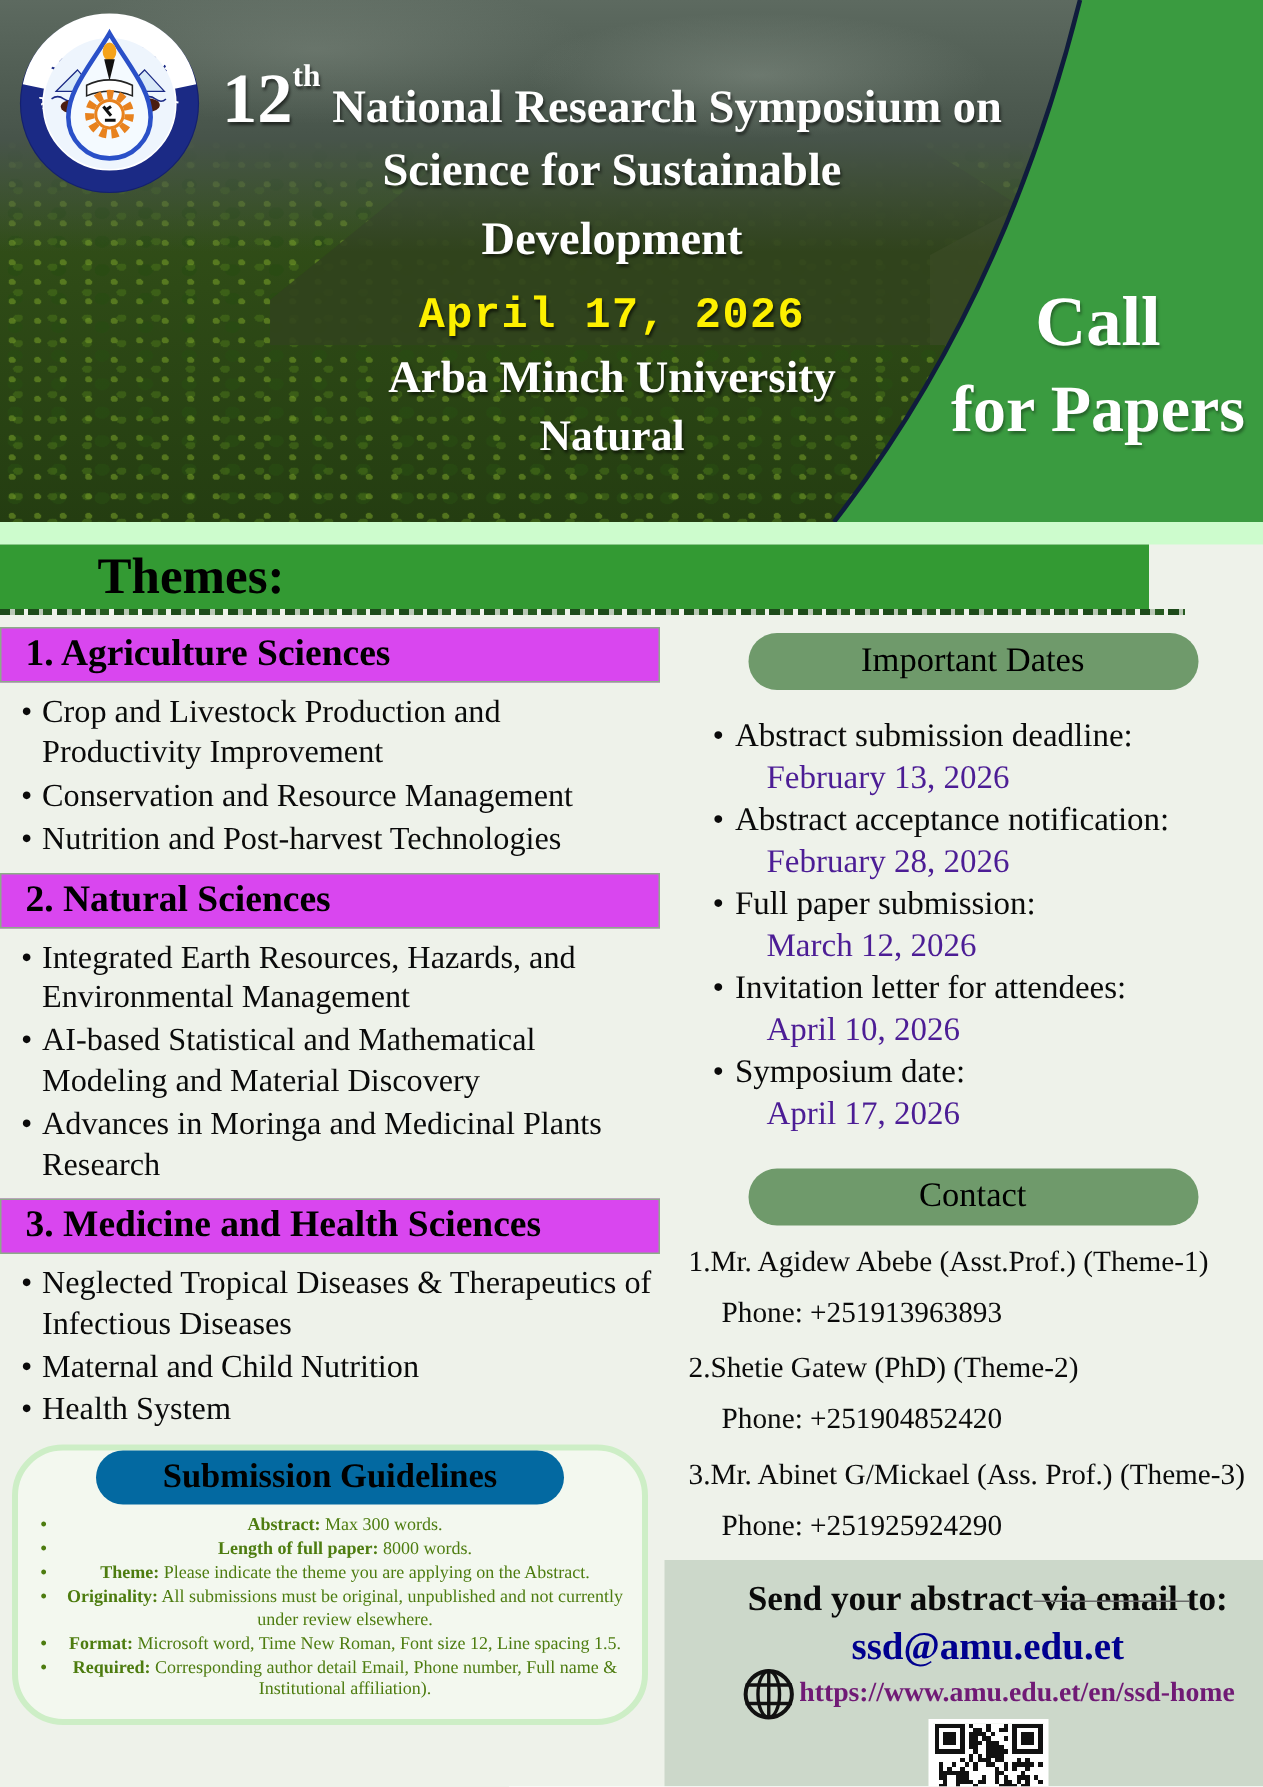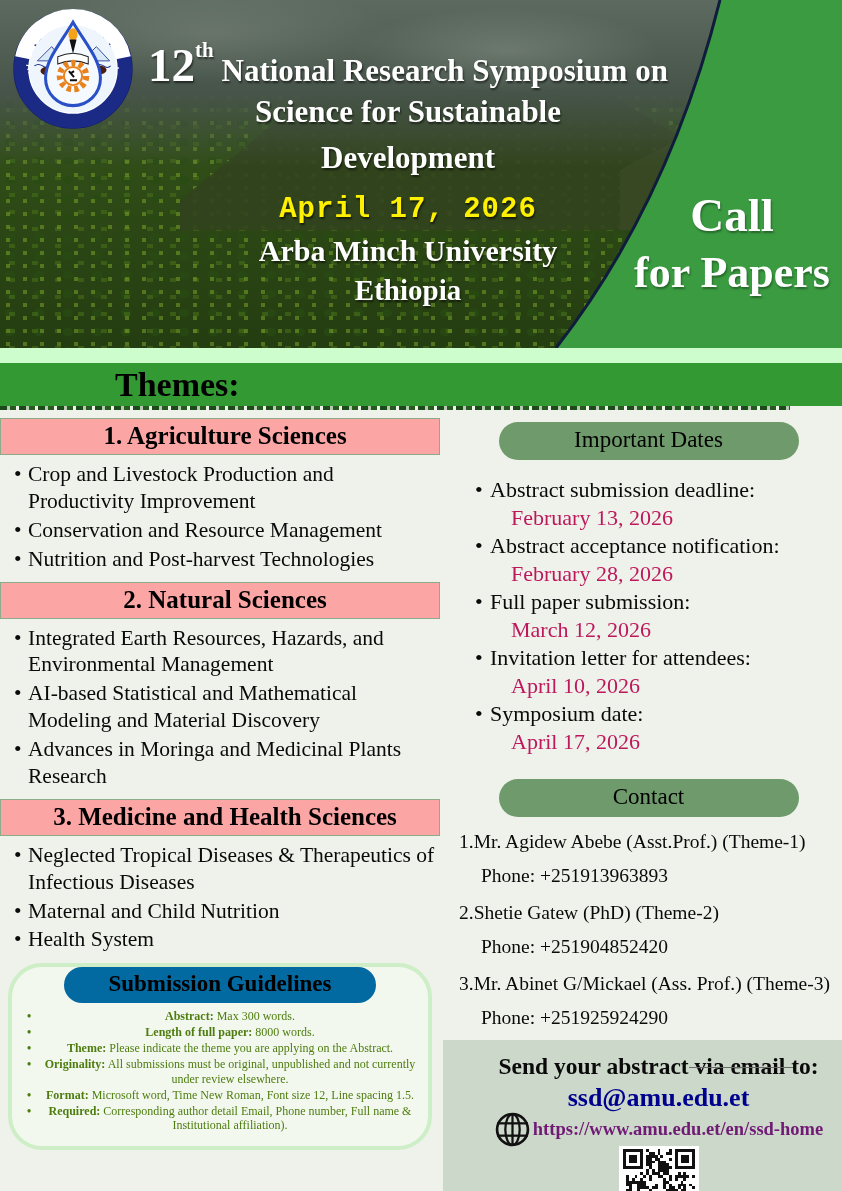--- a/index.html
+++ b/index.html
@@ -43,32 +43,32 @@
   .call-block{
     position:absolute;right:0;top:192px;width:220px;text-align:center;color:#fff;
     font-weight:bold;text-shadow:1px 2px 2px rgba(0,0,0,.35);
   }
   .call-1{font-size:47px;line-height:1.0;}
   .call-2{font-size:44px;line-height:1.55;white-space:nowrap;}
   .logo{position:absolute;left:12px;top:8px;}
   
   .pale-strip{position:absolute;left:0;top:348px;width:842px;height:15px;background:#cdfccd;}
   .themes-bar{
-    position:absolute;left:0;top:363px;width:842px;height:43px;background:#339a33;
-    color:#000;font-weight:bold;font-size:34px;line-height:43px;padding-left:115px;box-sizing:border-box;
+    position:absolute;left:0;top:363px;width:766px;height:43px;background:#339a33;
+    color:#000;font-weight:bold;font-size:34px;line-height:43px;padding-left:65px;box-sizing:border-box;
   }
   .scribble{
     position:absolute;left:0;top:406px;width:790px;height:4px;
     background:repeating-linear-gradient(90deg,#1d4a1a 0 7px, rgba(29,74,26,.25) 7px 10px, #265a20 10px 16px, rgba(29,74,26,0) 16px 19px);
   }
   
   .left-col{position:absolute;left:0;top:414px;width:440px;}
   .sec-bar{
-    background:#fca5a5;border:1px solid #8cab88;color:#000;font-weight:bold;font-size:25px;
-    padding:3px 6px 4px 16px;margin:9px 0 6px 0;text-align:center;
+    background:#d946ef;border:1px solid #8cab88;color:#000;font-weight:bold;font-size:25px;
+    padding:3px 6px 4px 16px;margin:9px 0 6px 0;
   }
   .sec-bar:first-child{margin-top:4px;}
   ul.blist{list-style:none;margin:2px 0 4px 0;padding:0 2px 0 10px;}
   ul.blist li{
     position:relative;padding-left:18px;font-size:21.5px;line-height:1.25;color:#0a0a0a;margin:2px 0;
   }
   ul.blist li::before{content:"•";position:absolute;left:4px;top:0;}
   
   .guide-box{
     margin:10px 4px 0 8px;width:424px;box-sizing:border-box;
@@ -88,21 +88,21 @@
   
   .right-col{position:absolute;left:455px;top:414px;width:387px;}
   .pill{
     width:300px;margin:8px auto 0 auto;background:#6f9a6b;border-radius:28px;
     text-align:center;color:#000;font-weight:normal;font-size:23px;padding:5px 0 7px 0;
   }
   ul.dlist{list-style:none;margin:16px 0 0 0;padding:0 0 0 18px;}
   ul.dlist li{margin:1px 0;}
   .dlabel{position:relative;font-size:22px;color:#0a0a0a;padding-left:17px;display:block;line-height:1.25;}
   .dlabel::before{content:"•";position:absolute;left:2px;top:0;}
-  .ddate{display:block;font-size:22px;color:#be185d;margin-left:38px;line-height:1.25;}
+  .ddate{display:block;font-size:22px;color:#4c1d95;margin-left:38px;line-height:1.25;}
   .contact-list{margin-top:12px;padding-left:4px;}
   .c-name{font-size:19.5px;color:#0a0a0a;margin-top:13px;line-height:1.2;}
   .c-phone{font-size:19.5px;color:#0a0a0a;margin:11px 0 0 22px;line-height:1.2;}
   
   .send-panel{
     position:absolute;left:443px;top:1040px;width:431px;height:151px;background:#ccd8ca;
     text-align:center;overflow:visible;
   }
   .send-title{font-size:23.5px;font-weight:bold;color:#0a0a0a;margin-top:13px;}
   .struck{position:relative;}
@@ -135,21 +135,21 @@
     </div>
 
     <div class="title-block">
       <div class="t-line1">
         <span class="t-big">12</span><span class="t-sup">th</span><span> National Research Symposium on</span>
       </div>
       <div class="t-line">Science for Sustainable</div>
       <div class="t-line">Development</div>
       <div class="t-date">April 17, 2026</div>
       <div class="t-univ">Arba Minch University</div>
-      <div class="t-country">Ethiopia</div>
+      <div class="t-country">Natural</div>
     </div>
 
     <svg class="logo" width="122" height="122" viewBox="0 0 120 120">
       <circle cx="60" cy="60" r="58" fill="#ffffff" stroke="#14206e" stroke-width="1.5"></circle>
       <circle cx="60" cy="60" r="51" fill="none" stroke="#1b2a85" stroke-width="14"></circle>
       <path d="M 11,49 A 50,50 0 0 1 109,49" fill="none" stroke="#ffffff" stroke-width="16"></path>
       <defs>
         <path id="arcTop" d="M 15,62 A 46,46 0 0 1 105,62"></path>
         <path id="arcBot" d="M 14,56 A 47,47 0 0 0 106,56"></path>
       </defs>

